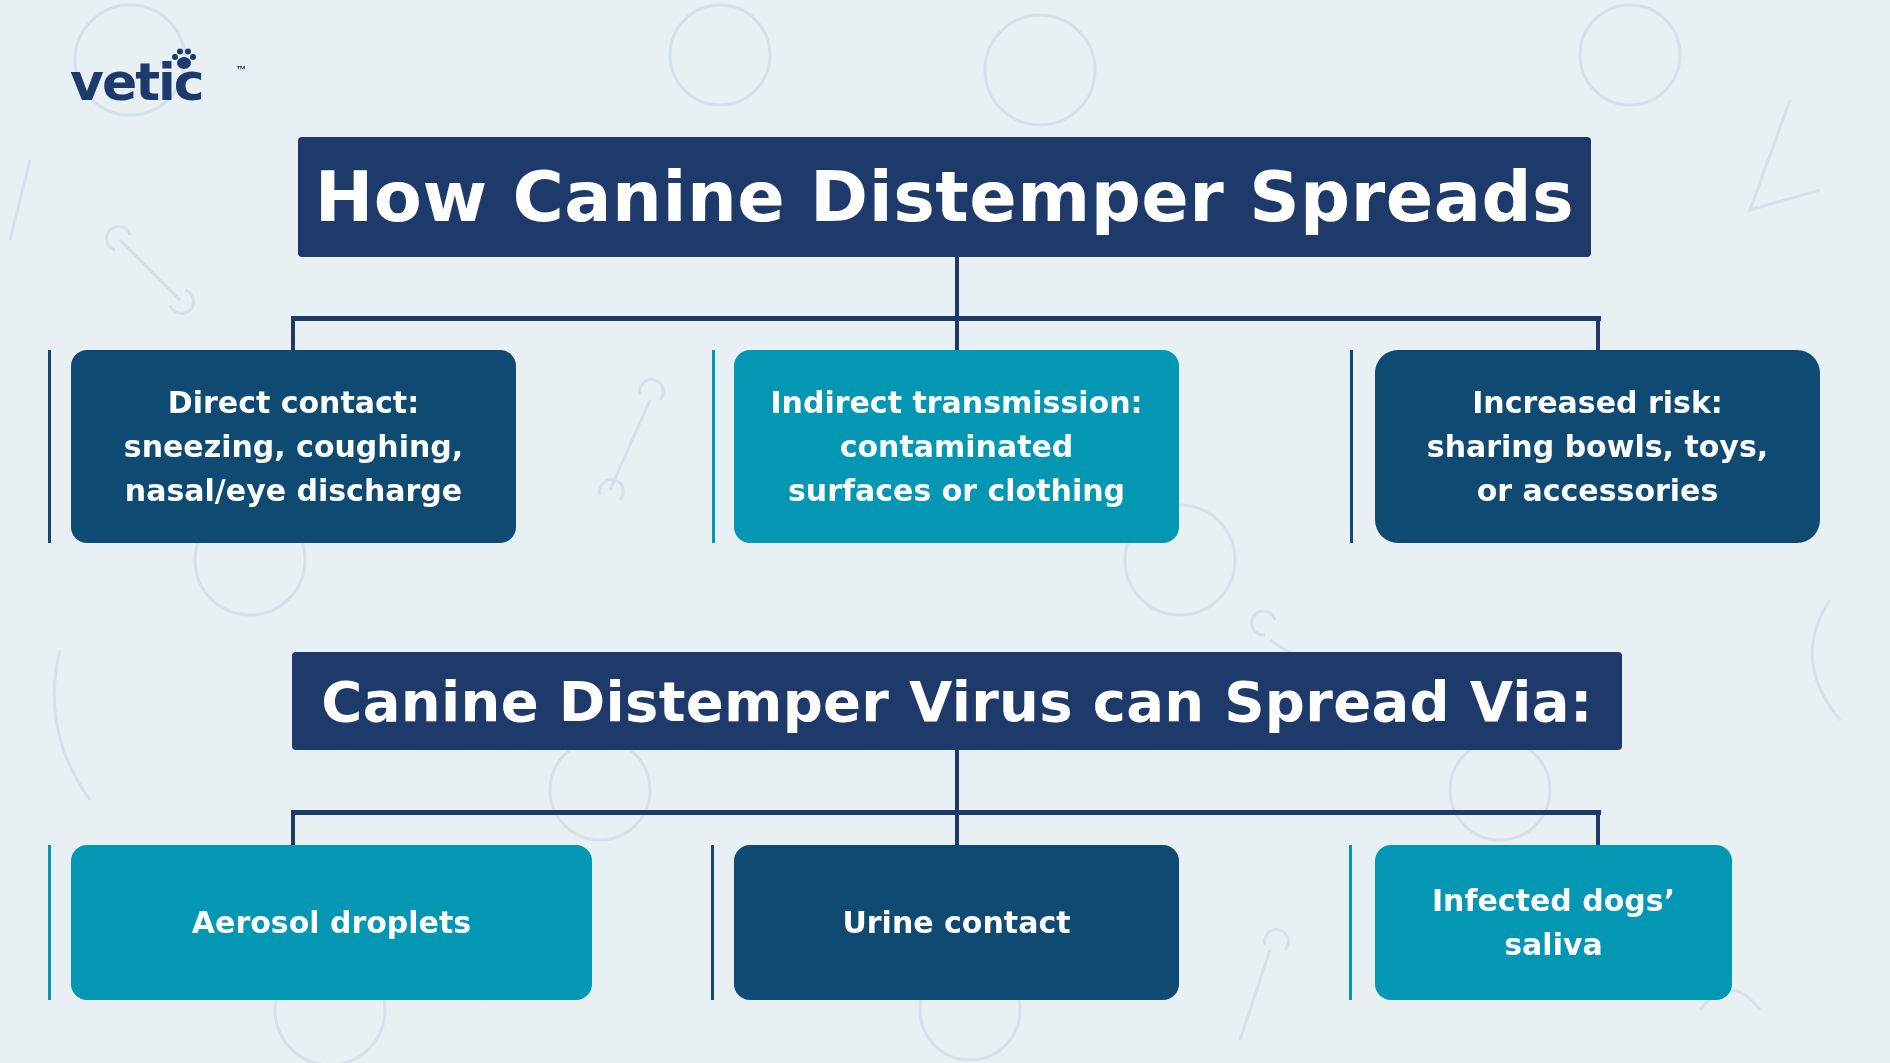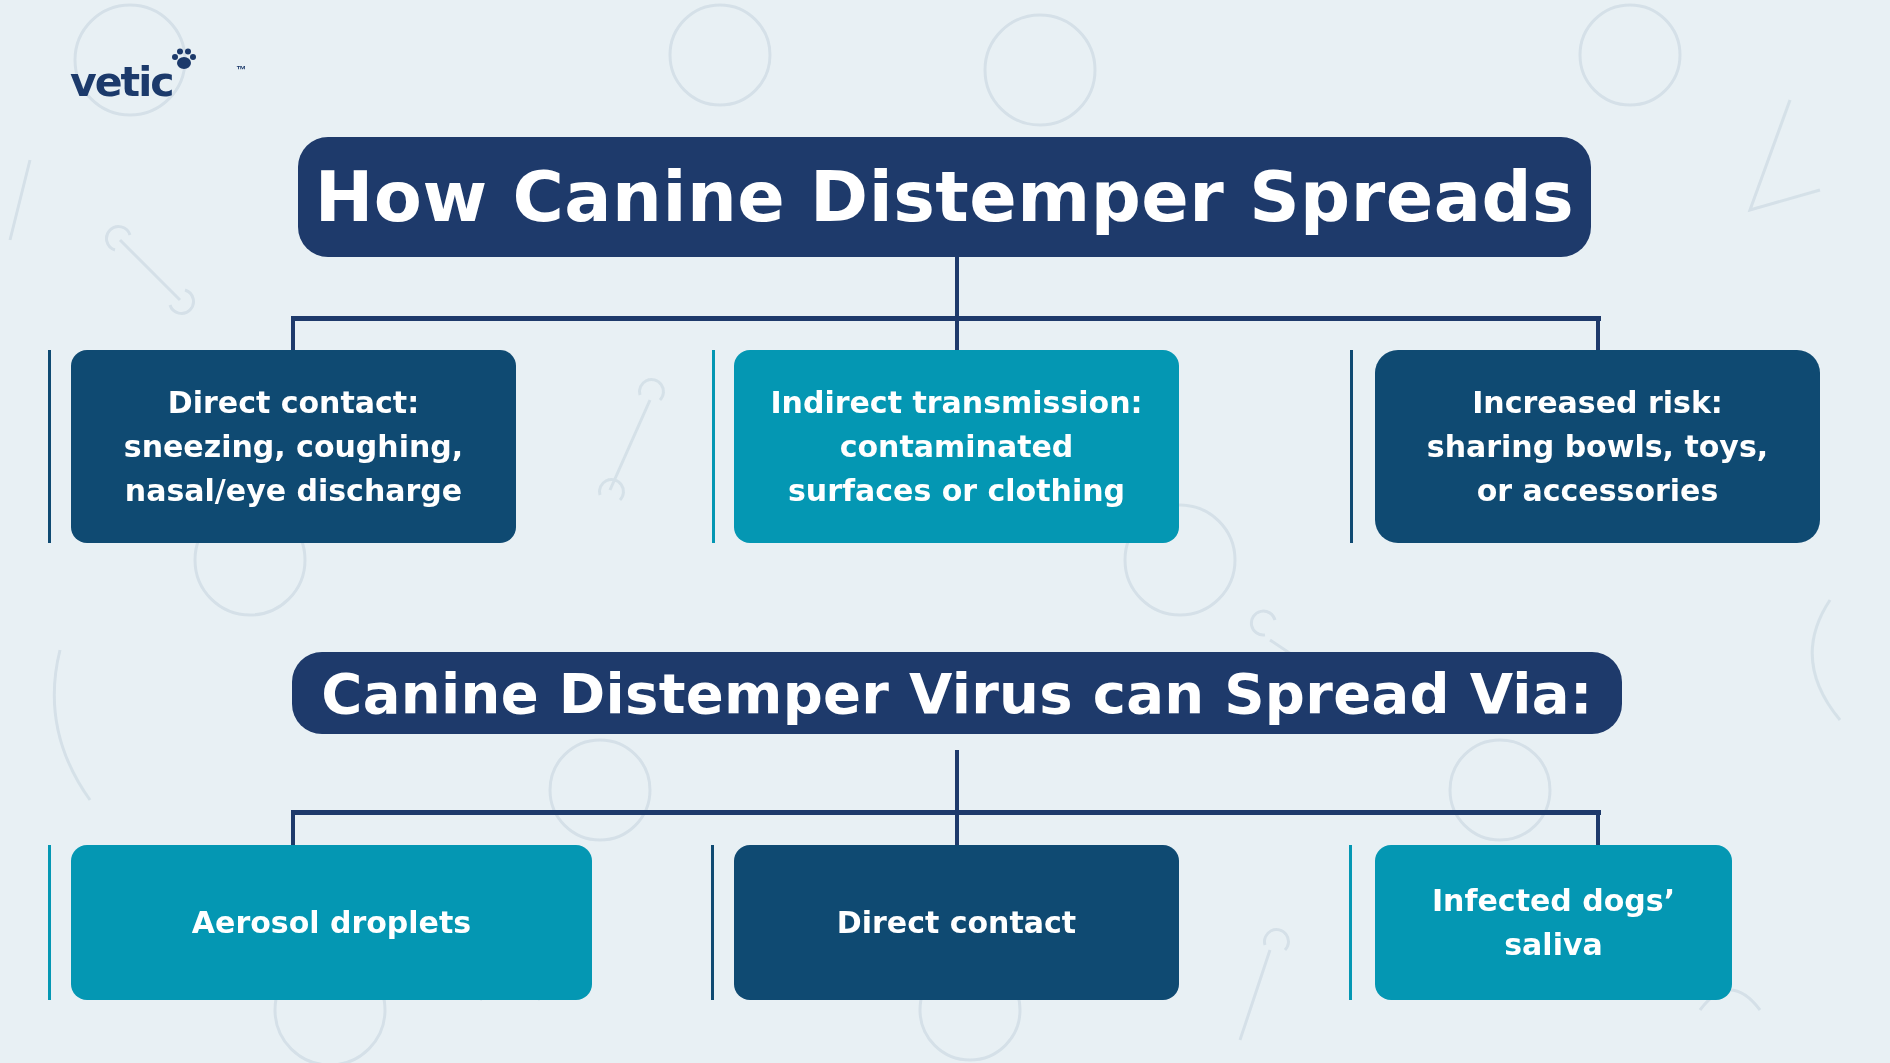--- a/index.html
+++ b/index.html
@@ -5,31 +5,31 @@
   html, body { margin:0; padding:0; }
   body {
     width:1890px; height:1063px; position:relative; overflow:hidden;
     background:#e8f0f4;
     font-family:"Liberation Sans", "DejaVu Sans", sans-serif;
   }
   .bgpattern { position:absolute; inset:0; pointer-events:none; }
   .logo { position:absolute; left:70px; top:46px; width:190px; height:70px; }
   .logo-text {
     position:absolute; left:0; top:6px; font-family:"DejaVu Sans", sans-serif;
-    font-weight:bold; font-size:41px; letter-spacing:-2px; color:#1c3a6b; line-height:60px;
+    font-weight:bold; font-size:52px; letter-spacing:-2px; color:#1c3a6b; line-height:60px;
   }
   .logo-tm { position:absolute; left:166px; top:18px; font-size:10px; font-weight:bold; color:#1c3a6b; }
   .paw { position:absolute; left:100px; top:2px; width:28px; height:22px; }
   .title-box {
-    position:absolute; background:#1e3a6b; border-radius:30px;
+    position:absolute; background:#1e3a6b; border-radius:4px;
     color:#fff; display:flex; align-items:center; justify-content:center;
     font-family:"DejaVu Sans", sans-serif; font-weight:bold; white-space:nowrap;
   }
   .title1 { left:298px; top:137px; width:1293px; height:120px; font-size:70px; letter-spacing:0.5px; }
-  .title2 { left:292px; top:652px; width:1330px; height:82px; font-size:56px; letter-spacing:0.3px; }
+  .title2 { left:292px; top:652px; width:1330px; height:98px; font-size:56px; letter-spacing:0.3px; }
   .line { position:absolute; background:#1e3a6b; }
   .box {
     position:absolute; border-radius:16px; color:#fff;
     display:flex; align-items:center; justify-content:center; text-align:center;
     font-family:"DejaVu Sans", sans-serif; font-weight:bold; font-size:30px; line-height:44px;
     padding:2px 18px; box-sizing:border-box;
   }
   .navy { background:#0f4a72; }
   .teal { background:#0497b3;align-items:center; }
   .accent { position:absolute; width:3px; }
@@ -115,19 +115,19 @@
 <div class="line" style="left:291px;top:810px;width:4px;height:35px;"></div>
 <div class="line" style="left:1596px;top:810px;width:4px;height:35px;"></div>
 
 <div class="accent teal" style="left:48px;top:845px;height:155px;"></div>
 <div class="box teal" style="left:71px;top:845px;width:521px;height:155px;">
   <span class="box-text">Aerosol droplets</span>
 </div>
 
 <div class="accent navy" style="left:711px;top:845px;height:155px;"></div>
 <div class="box navy" style="left:734px;top:845px;width:445px;height:155px;">
-  <span class="box-text">Direct contact</span>
+  <span class="box-text">Urine contact</span>
 </div>
 
 <div class="accent teal" style="left:1349px;top:845px;height:155px;"></div>
 <div class="box teal" style="left:1375px;top:845px;width:357px;height:155px;">
   <span class="box-text">Infected dogs’ saliva</span>
 </div>
 
 </body></html>

